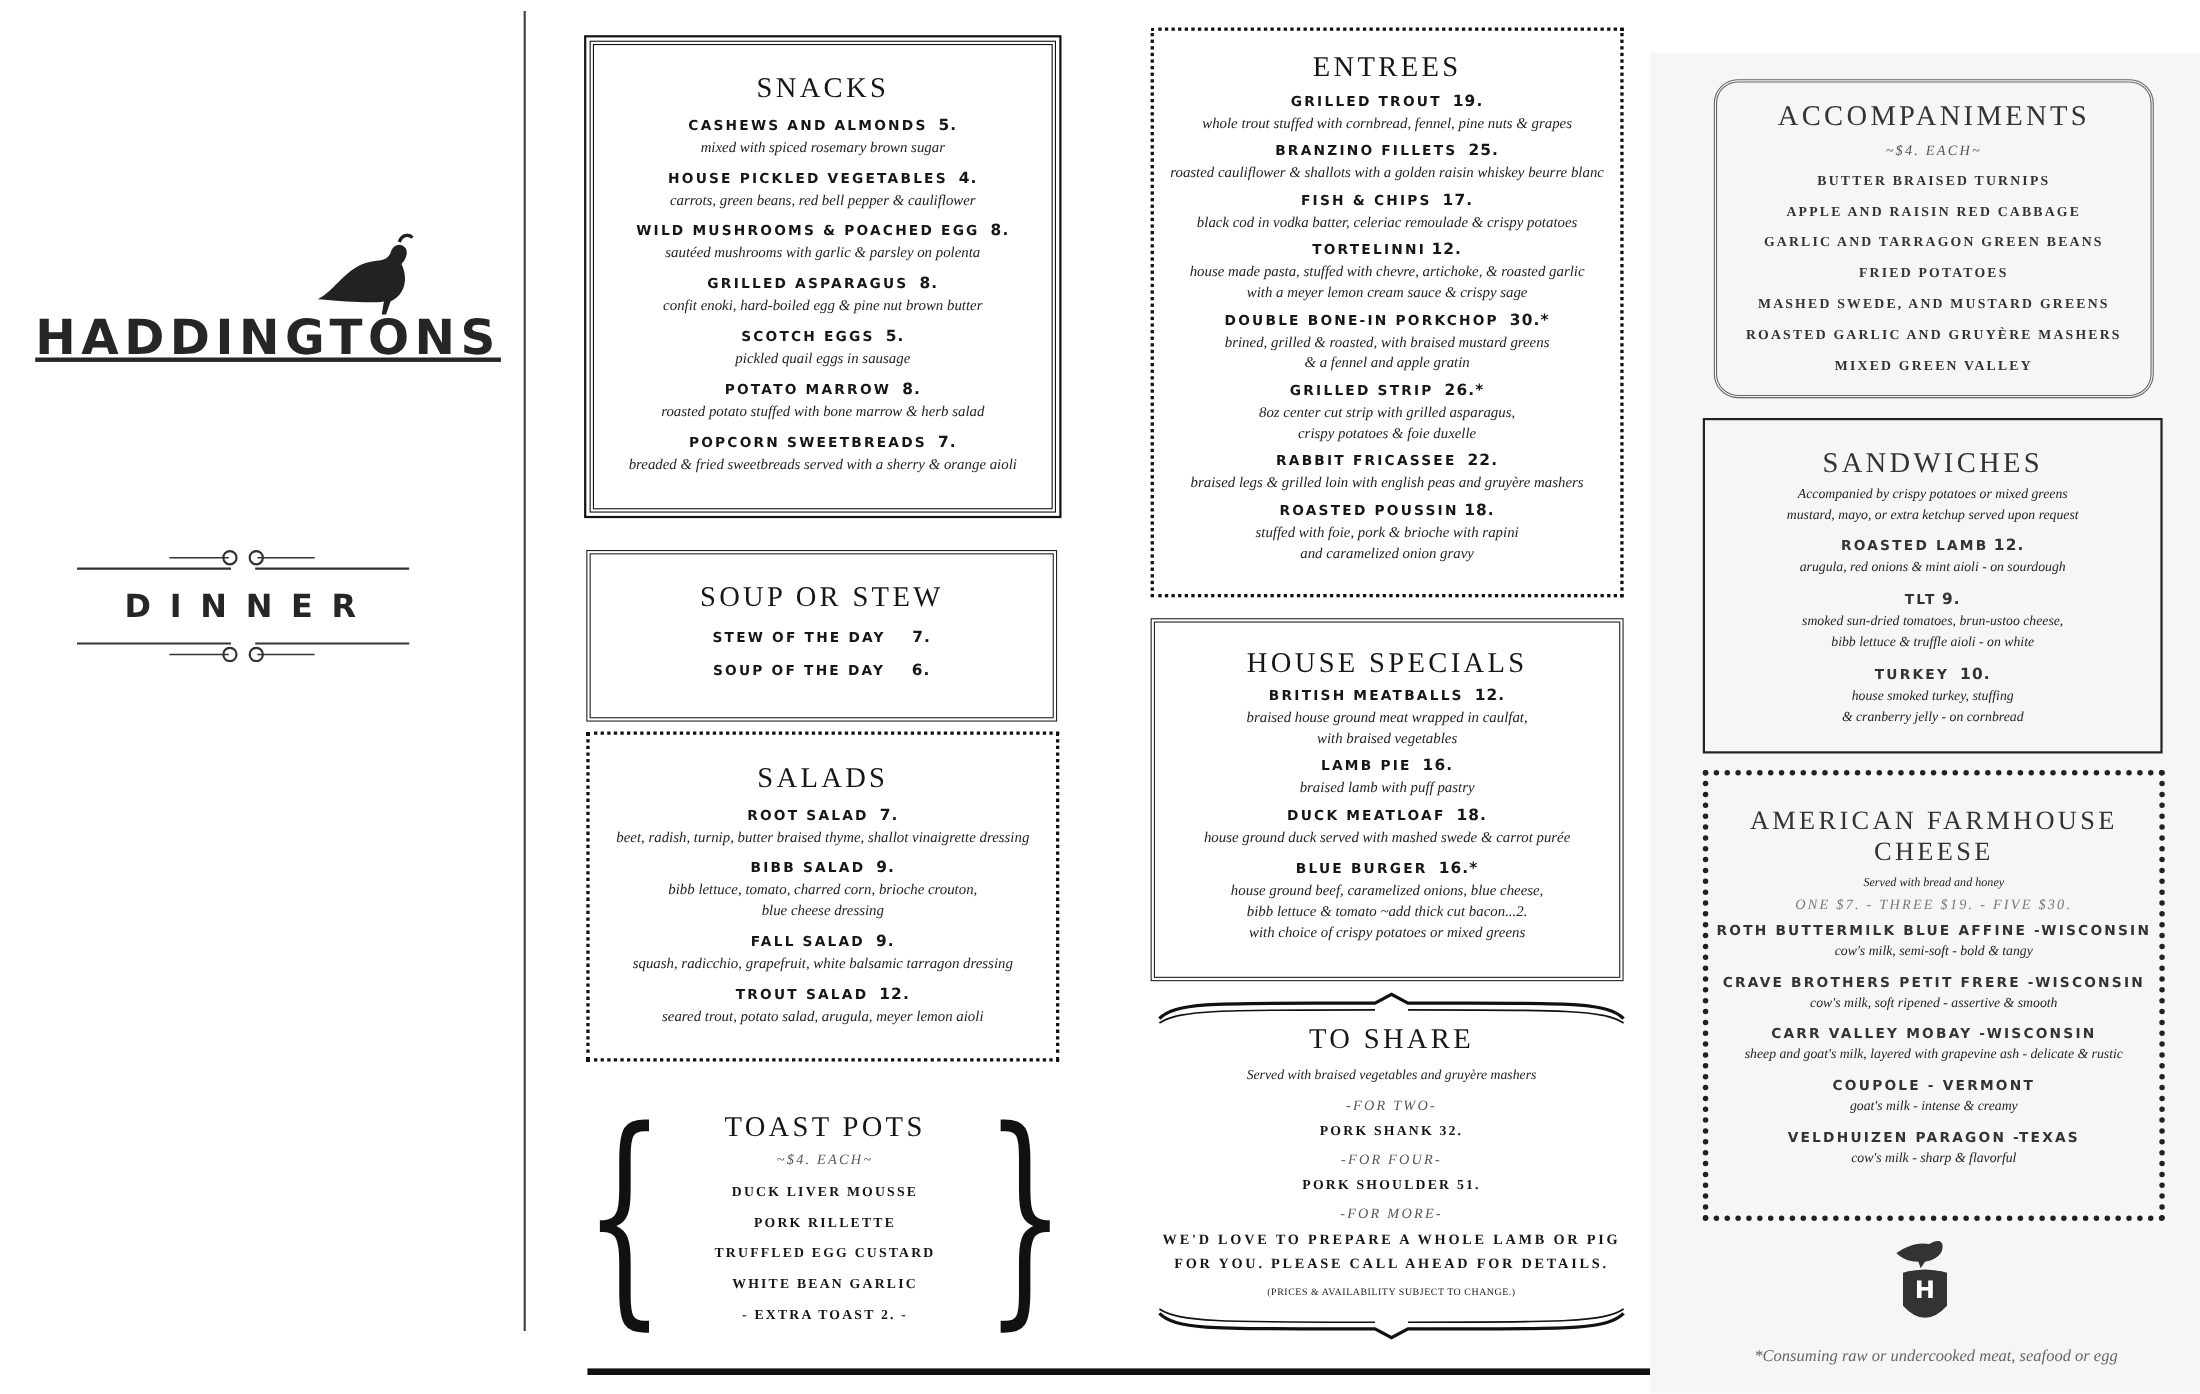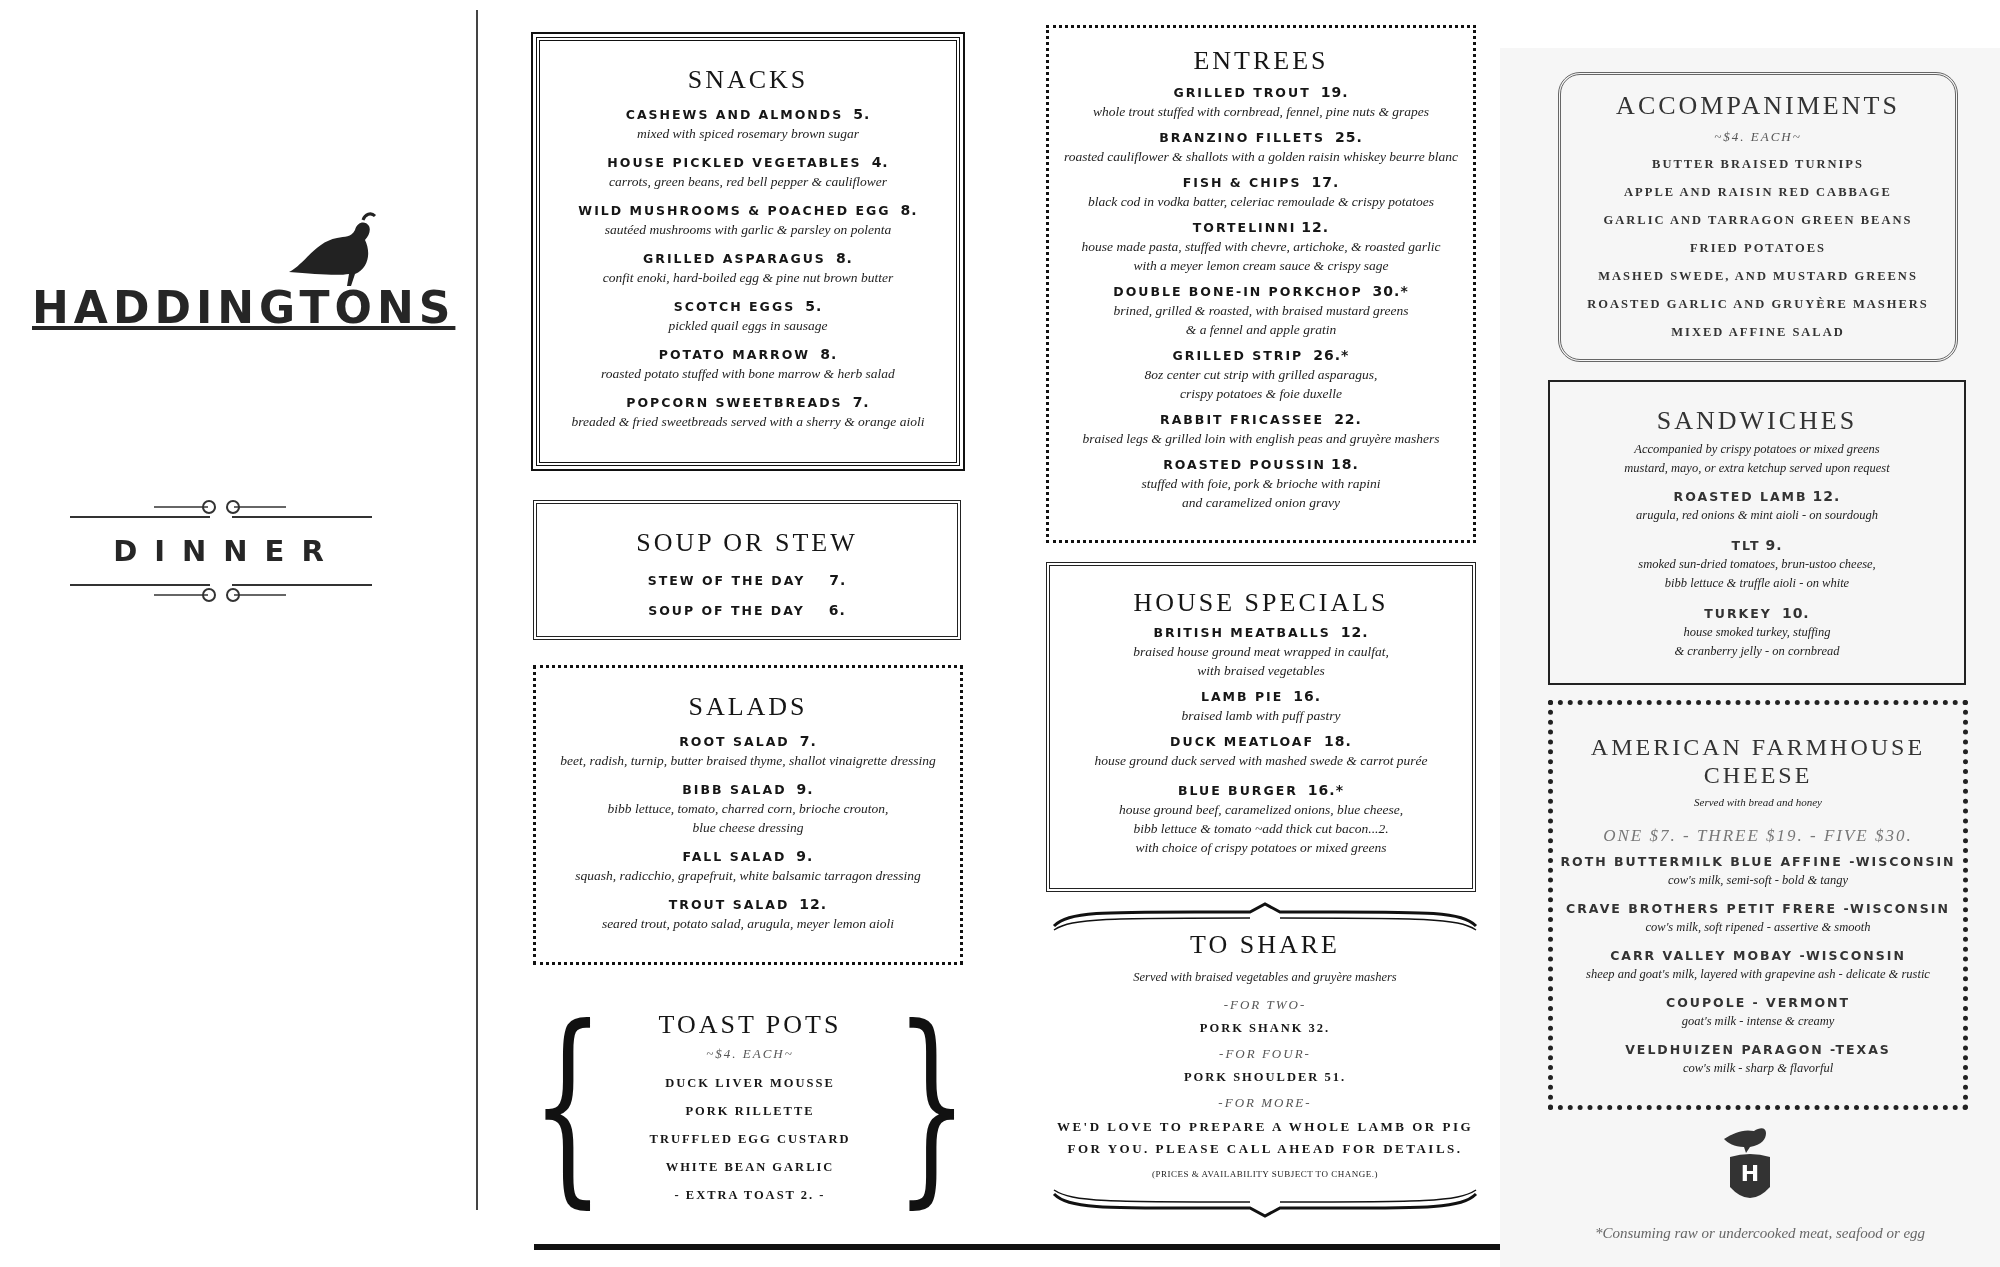--- a/index.html
+++ b/index.html
@@ -116,21 +116,21 @@
   <div class="item">
       <p class="item-name"><span>POTATO MARROW</span><span class="item-price">8.</span></p>
       <p class="item-desc">roasted potato stuffed with bone marrow &amp; herb salad</p>
     </div>
   <div class="item">
       <p class="item-name"><span>POPCORN SWEETBREADS</span><span class="item-price">7.</span></p>
       <p class="item-desc">breaded &amp; fried sweetbreads served with a sherry &amp; orange aioli</p>
     </div>
 </div>
 
-<div class="box box-thin-double" style="left:533px;top:500px;width:428px;height:140px;padding-top:24px;">
+<div class="box box-thin-double" style="left:533px;top:500px;width:428px;height:156px;padding-top:24px;">
   <h2 class="sec-title">SOUP OR STEW</h2>
   <p class="item-name" style="margin-top:14px;"><span>STEW OF THE DAY</span><span class="item-price" style="margin-left:24px;">7.</span></p>
   <p class="item-name" style="margin-top:14px;"><span>SOUP OF THE DAY</span><span class="item-price" style="margin-left:24px;">6.</span></p>
 </div>
 
 <div class="box box-dotted" style="left:533px;top:665px;width:430px;height:300px;padding-top:24px;">
   <h2 class="sec-title">SALADS</h2>
   <div class="item">
       <p class="item-name"><span>ROOT SALAD</span><span class="item-price">7.</span></p>
       <p class="item-desc">beet, radish, turnip, butter braised thyme, shallot vinaigrette dressing</p>
@@ -246,21 +246,21 @@
 
 <div class="box box-ornate grey" style="left:1558px;top:72px;width:400px;height:290px;padding-top:16px;">
   <h2 class="sec-title">ACCOMPANIMENTS</h2>
   <p class="note-italic" style="margin:8px 0 12px">~$4. EACH~</p>
   <p class="plain-item">BUTTER BRAISED TURNIPS</p>
   <p class="plain-item">APPLE AND RAISIN RED CABBAGE</p>
   <p class="plain-item">GARLIC AND TARRAGON GREEN BEANS</p>
   <p class="plain-item">FRIED POTATOES</p>
   <p class="plain-item">MASHED SWEDE, AND MUSTARD GREENS</p>
   <p class="plain-item">ROASTED GARLIC AND GRUYÈRE MASHERS</p>
-  <p class="plain-item">MIXED AFFINE SALAD</p>
+  <p class="plain-item">MIXED GREEN VALLEY</p>
 </div>
 
 <div class="box box-single grey" style="left:1548px;top:380px;width:418px;height:305px;padding-top:24px;">
   <h2 class="sec-title">SANDWICHES</h2>
   <p class="item-desc" style="font-size:12.5px;margin-top:4px">Accompanied by crispy potatoes or mixed greens</p>
   <p class="item-desc" style="font-size:12.5px;margin-top:0">mustard, mayo, or extra ketchup served upon request</p>
   <div class="item" style="margin-top:10px">
       <p class="item-name"><span>ROASTED LAMB</span><span class="item-price" style="margin-left:5px">12.</span></p>
       <p class="item-desc" style="font-size:12.5px">arugula, red onions &amp; mint aioli - on sourdough</p>
     </div>
@@ -273,21 +273,21 @@
       <p class="item-name"><span>TURKEY</span><span class="item-price">10.</span></p>
       <p class="item-desc" style="font-size:12.5px">house smoked turkey, stuffing</p>
       <p class="item-desc" style="font-size:12.5px;margin-top:0">&amp; cranberry jelly - on cornbread</p>
     </div>
 </div>
 
 <div class="box box-dotted-big grey" style="left:1548px;top:700px;width:420px;height:410px;padding-top:28px;">
   <h2 class="sec-title" style="font-size:24px;line-height:28px">AMERICAN FARMHOUSE</h2>
   <h2 class="sec-title" style="font-size:24px;line-height:28px">CHEESE</h2>
   <p class="item-desc" style="font-size:11px;margin-top:4px">Served with bread and honey</p>
-  <p class="note-italic" style="font-size:17px;margin:14px 0 8px;color:#777">ONE $7. - THREE $19. - FIVE $30.</p>
+  <p class="note-italic" style="font-size:13px;margin:2px 0 8px;color:#777">ONE $7. - THREE $19. - FIVE $30.</p>
   <div class="item" style="margin-top:6px">
       <p class="item-name">ROTH BUTTERMILK BLUE AFFINE -WISCONSIN</p>
       <p class="item-desc" style="font-size:12.5px">cow's milk, semi-soft - bold &amp; tangy</p>
     </div>
   <div class="item">
       <p class="item-name">CRAVE BROTHERS PETIT FRERE -WISCONSIN</p>
       <p class="item-desc" style="font-size:12.5px">cow's milk, soft ripened - assertive &amp; smooth</p>
     </div>
   <div class="item">
       <p class="item-name">CARR VALLEY MOBAY -WISCONSIN</p>

